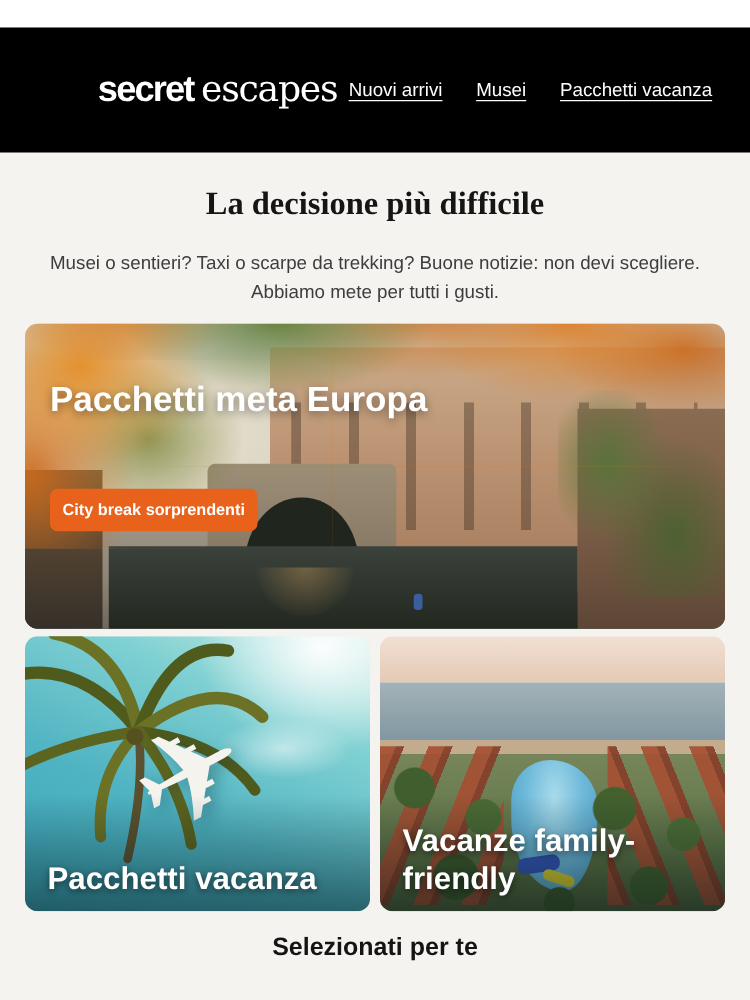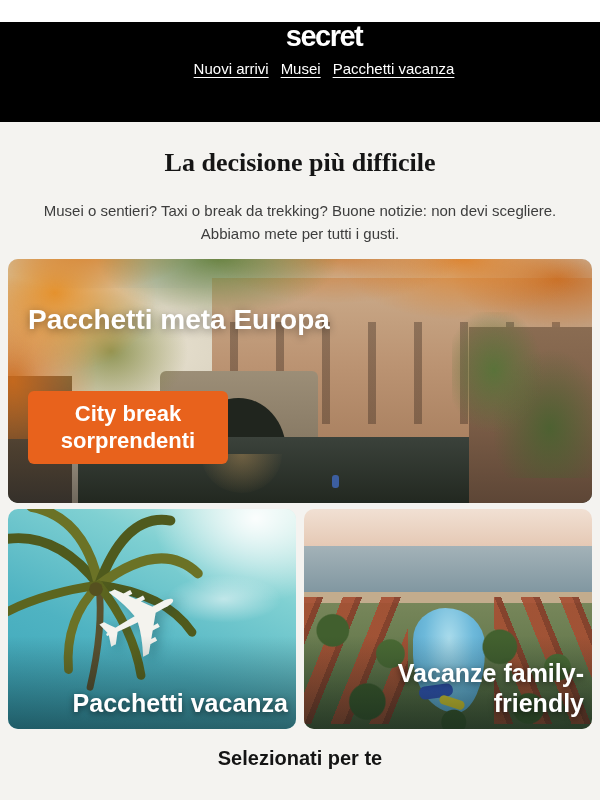--- a/index.html
+++ b/index.html
@@ -1,29 +1,29 @@
 <!DOCTYPE html>
 <html><head>
 <meta charset="utf-8">
 <style>
   * { margin:0; padding:0; box-sizing:border-box; }
   html,body { width:600px; height:800px; overflow:hidden; }
   body { background:#f4f3f0; font-family:"Liberation Sans", sans-serif; position:relative; }
 
   
   .top-strip { height:22px; background:#ffffff; }
-  .site-header { height:100px; background:#000; display:flex; flex-direction:column; align-items:center; gap:9px;padding-left:48px; }
+  .site-header { height:100px; background:#000; display:flex; flex-direction:row; align-items:center; justify-content:center; gap:9px;padding-left:48px; }
   .logo { color:#fff; font-size:29px; line-height:1; cursor:pointer; display:flex; align-items:baseline; }
   .logo .lg-bold { font-weight:700; letter-spacing:-1.5px; font-family:"Liberation Sans", sans-serif; }
   .logo .lg-serif { font-family:"DejaVu Serif", serif; font-weight:400; letter-spacing:-1px; margin-left:6px; }
-  .hnav { display:flex; gap:12px; }
+  .hnav { display:flex; gap:27px; }
   .hnav a { color:#fff; font-size:15px; text-decoration:underline; text-underline-offset:3px; cursor:pointer; }
 
   
-  .content { padding:0 8px; }
+  .content { padding:0 20px; }
   .intro-title { font-family:"Liberation Serif", serif; font-weight:700; font-size:26px; color:#151515; text-align:center; margin-top:26px; }
   .intro-body { margin:21px auto 0; max-width:564px; font-size:15px; line-height:1.55; color:#3d3d3d; text-align:center; }
 
   
   .hero { position:relative; margin-top:13px; height:244px; border-radius:10px; overflow:hidden; cursor:pointer;
           background:linear-gradient(180deg,#ccd3cf 0%,#d4c6ab 32%,#bfa486 58%,#6f6f5b 80%,#2a2f29 100%); }
   .hero .layer { position:absolute; }
   .hz-haze { left:0; top:12%; width:46%; height:56%;
     background:radial-gradient(ellipse at 40% 45%, #ece5d4 0%, #ded7c5 45%, rgba(222,215,197,0) 78%); }
   .hz-buildings { left:35%; top:8%; right:0; height:80%;
@@ -52,29 +52,29 @@
                radial-gradient(ellipse 120px 150px at 10% 70%, rgba(205,106,26,.9) 0%, rgba(205,106,26,0) 70%),
                radial-gradient(ellipse 110px 90px at 45% 55%, rgba(120,128,52,.8) 0%, rgba(120,128,52,0) 70%); }
   .hz-foliage-top { left:0; top:-8%; width:100%; height:55%;
     background:radial-gradient(ellipse 180px 90px at 36% 12%, rgba(96,124,54,.95) 0%, rgba(96,124,54,0) 68%),
                radial-gradient(ellipse 200px 85px at 56% 6%, rgba(206,112,32,.92) 0%, rgba(206,112,32,0) 66%),
                radial-gradient(ellipse 190px 95px at 78% 14%, rgba(222,128,40,.95) 0%, rgba(222,128,40,0) 66%),
                radial-gradient(ellipse 150px 70px at 94% 30%, rgba(198,104,30,.9) 0%, rgba(198,104,30,0) 70%),
                radial-gradient(ellipse 160px 70px at 14% 4%, rgba(216,124,34,.95) 0%, rgba(216,124,34,0) 66%); }
   .hero-heading { position:absolute; left:20px; top:44px; width:330px; color:#fff; font-size:28px; font-weight:700;
     line-height:1.22; text-shadow:0 2px 8px rgba(0,0,0,.4); }
-  .cta { position:absolute; left:20px; top:132px; width:200px; padding:9px 10px; background:#e8621c; border-radius:6px;
-    color:#fff; font-weight:700; font-size:22px; line-height:1.25; text-align:center; cursor:pointer; }
+  .cta { position:absolute; left:20px; top:132px; width:166px; padding:9px 10px; background:#e8621c; border-radius:6px;
+    color:#fff; font-weight:700; font-size:13px; line-height:1.25; text-align:center; cursor:pointer; }
 
   
   .cards-row { display:flex; gap:8px; margin-top:6px; }
   .card { position:relative; width:288px; height:220px; border-radius:10px; overflow:hidden; cursor:pointer; }
   .card .layer { position:absolute; }
   .card-label { position:absolute; left:18px; right:8px; bottom:10px; color:#fff; font-size:25px; font-weight:700;
-    line-height:1.22; text-shadow:0 2px 6px rgba(0,0,0,.55); z-index:5;text-align:right; }
+    line-height:1.22; text-shadow:0 2px 6px rgba(0,0,0,.55); z-index:5; }
   .card-shade { left:0; right:0; bottom:0; height:42%; z-index:4;
     background:linear-gradient(180deg, rgba(0,0,0,0) 0%, rgba(5,20,22,.5) 100%); }
 
   
   .c1-sky { inset:0; background:linear-gradient(205deg,#cdeee6 0%,#7fd0d2 28%,#4fb3c2 62%,#3aa4b8 100%); }
   .c1-glow { right:-10%; top:-12%; width:60%; height:55%;
     background:radial-gradient(ellipse at 60% 30%, rgba(255,255,255,.95) 0%, rgba(255,255,255,0) 70%); }
   .c1-cloud { right:5%; top:30%; width:40%; height:22%; opacity:.55;
     background:radial-gradient(ellipse at 50% 50%, #ffffff 0%, rgba(255,255,255,0) 70%); }
   .palm { left:-28px; top:-10px; width:228px; height:196px; }
@@ -108,32 +108,33 @@
   .section-title { margin-top:18px; text-align:center; font-size:20px; font-weight:700; color:#141414; }
 </style>
 </head>
 <body>
 
 <div class="top-strip"></div>
 
 <header class="site-header">
   <div class="logo">
     <span class="lg-bold">secret</span>
+    <span class="lg-serif">escapes</span>
   </div>
   <nav class="hnav">
     <a>Nuovi arrivi</a>
     <a>Musei</a>
     <a>Pacchetti vacanza</a>
   </nav>
 </header>
 
 <main class="content">
 
   <h1 class="intro-title">La decisione più difficile</h1>
-  <p class="intro-body">Musei o sentieri? Taxi o break da trekking? Buone notizie: non devi scegliere. Abbiamo mete per tutti i gusti.</p>
+  <p class="intro-body">Musei o sentieri? Taxi o scarpe da trekking? Buone notizie: non devi scegliere. Abbiamo mete per tutti i gusti.</p>
 
   <section class="hero">
     <div class="layer hz-haze"></div>
     <div class="layer hz-buildings"></div>
     <div class="layer hz-windows"></div>
     <div class="layer hz-rightwall"></div>
     <div class="layer hz-ivy"></div>
     <div class="layer hz-quay"></div>
     <div class="layer hz-bridge">
       <div class="layer hz-arch"></div>

